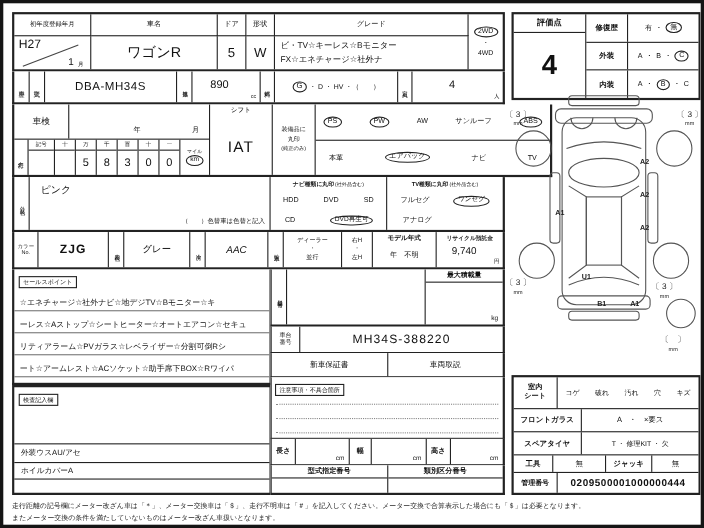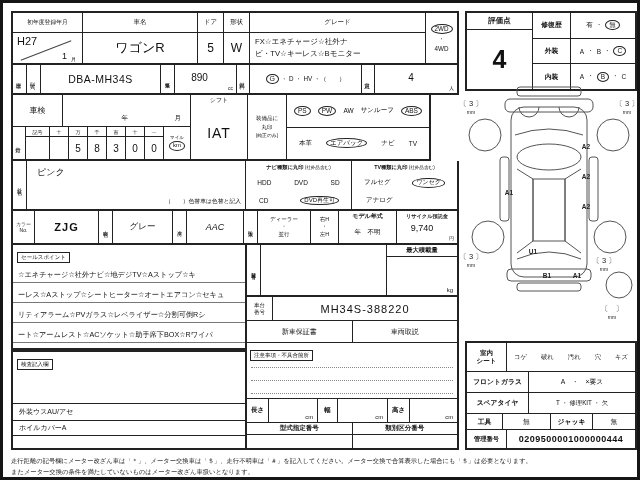--- a/index.html
+++ b/index.html
@@ -40,22 +40,22 @@
     <div class="br" style="position:relative;">
       <span style="position:absolute;left:4px;top:2px;font-size:11px;">H27</span>
       <div style="position:absolute;left:6px;top:17px;width:54px;border-top:1px solid #444;transform:rotate(-21deg);"></div>
       <span style="position:absolute;right:15px;bottom:2px;font-size:9px;">1</span>
       <span style="position:absolute;right:6px;bottom:1px;font-size:5px;">月</span>
     </div>
     <div class="cc br" style="font-size:13px;">ワゴンR</div>
     <div class="cc br" style="font-size:12px;">5</div>
     <div class="cc br" style="font-size:12px;">W</div>
     <div class="br" style="font-size:7.6px;line-height:1.55;padding:3px 2px 0 5px;">
+      <div>ビ・TV☆キーレス☆Bモニター</div>
       <div>FX☆エネチャージ☆社外ナ</div>
-      <div>ビ・TV☆キーレス☆Bモニター</div>
     </div>
   </div>
 
   <div class="sec fx" style="left:8px;top:62px;width:448px;height:30px;border-width:2px;border-top:none;">
     <div class="vlab br" style="flex:0 0 14px;">車歴</div>
     <div class="vlab br" style="flex:0 0 14px;">型式</div>
     <div class="cc br" style="flex:0 0 120px;font-size:10.5px;letter-spacing:0.5px;">DBA-MH34S</div>
     <div class="vlab br" style="flex:0 0 14px;font-size:5px;">排気量</div>
     <div class="br" style="flex:0 0 62px;position:relative;">
       <span style="position:absolute;left:0;right:12px;top:7px;text-align:center;font-size:10px;">890</span>
@@ -66,21 +66,21 @@
       <span class="circ" style="font-size:7px;">G</span>
       <span style="font-size:6.3px;">・ D ・ HV ・（　　）</span>
     </div>
     <div class="vlab br" style="flex:0 0 13px;">定員</div>
     <div style="flex:1;position:relative;">
       <span style="position:absolute;left:0;right:10px;top:7px;text-align:center;font-size:10px;">4</span>
       <span style="position:absolute;right:3px;bottom:2px;font-size:5px;">人</span>
     </div>
   </div>
 
-  <div class="sec fx" style="left:8px;top:92px;width:420px;height:66px;border-width:2px;border-top:none;">
+  <div class="sec fx" style="left:8px;top:92px;width:491px;height:66px;border-width:2px;border-top:none;">
     <div class="col" style="flex:0 0 177px;">
       <div class="fx bb" style="height:32px;">
         <div class="cc br" style="flex:0 0 50px;font-size:8px;">車検</div>
         <div style="flex:1;position:relative;">
           <span style="position:absolute;left:46%;bottom:3px;font-size:6.5px;">年</span>
           <span style="position:absolute;right:9px;bottom:3px;font-size:6.5px;">月</span>
         </div>
       </div>
       <div class="fx" style="flex:1;">
         <div class="vlab br" style="flex:0 0 13px;">走行</div>
@@ -209,21 +209,21 @@
       <div class="cc" style="height:10px;font-size:5.2px;font-weight:bold;">リサイクル預託金</div>
       <div style="flex:1;position:relative;">
         <span style="position:absolute;left:0;right:10px;top:2px;text-align:center;font-size:9px;">9,740</span>
         <span style="position:absolute;right:3px;bottom:2px;font-size:5px;">円</span>
       </div>
     </div>
   </div>
 
   <div class="sec" style="left:8px;top:242px;width:235px;height:105px;border-width:2px;border-top:none;border-right-width:1px;">
     <span class="tab">セールスポイント</span>
-    <div class="sline">☆エネチャージ☆社外ナビ☆地デジTV☆Aストップ☆キ</div>
+    <div class="sline">☆エネチャージ☆社外ナビ☆地デジTV☆Bモニター☆キ</div>
     <div class="sline">ーレス☆Aストップ☆シートヒーター☆オートエアコン☆セキュ</div>
     <div class="sline">リティアラーム☆PVガラス☆レベライザー☆分割可倒Rシ</div>
     <div class="sline">ート☆アームレスト☆ACソケット☆助手席下BOX☆Rワイパ</div>
   </div>
 
   <div class="sec" style="left:8px;top:347px;width:235px;height:100px;border-width:2px;border-top-width:2px;border-right-width:1px;">
     <span class="tab">検査記入欄</span>
     <div class="note-row" style="top:51px;height:17px;border-top:1px solid #222;">外装ウスAU/アセ</div>
     <div class="note-row" style="top:68px;height:16px;border-top:1px solid #222;border-bottom:1px solid #222;">ホイルカバーA</div>
   </div>

